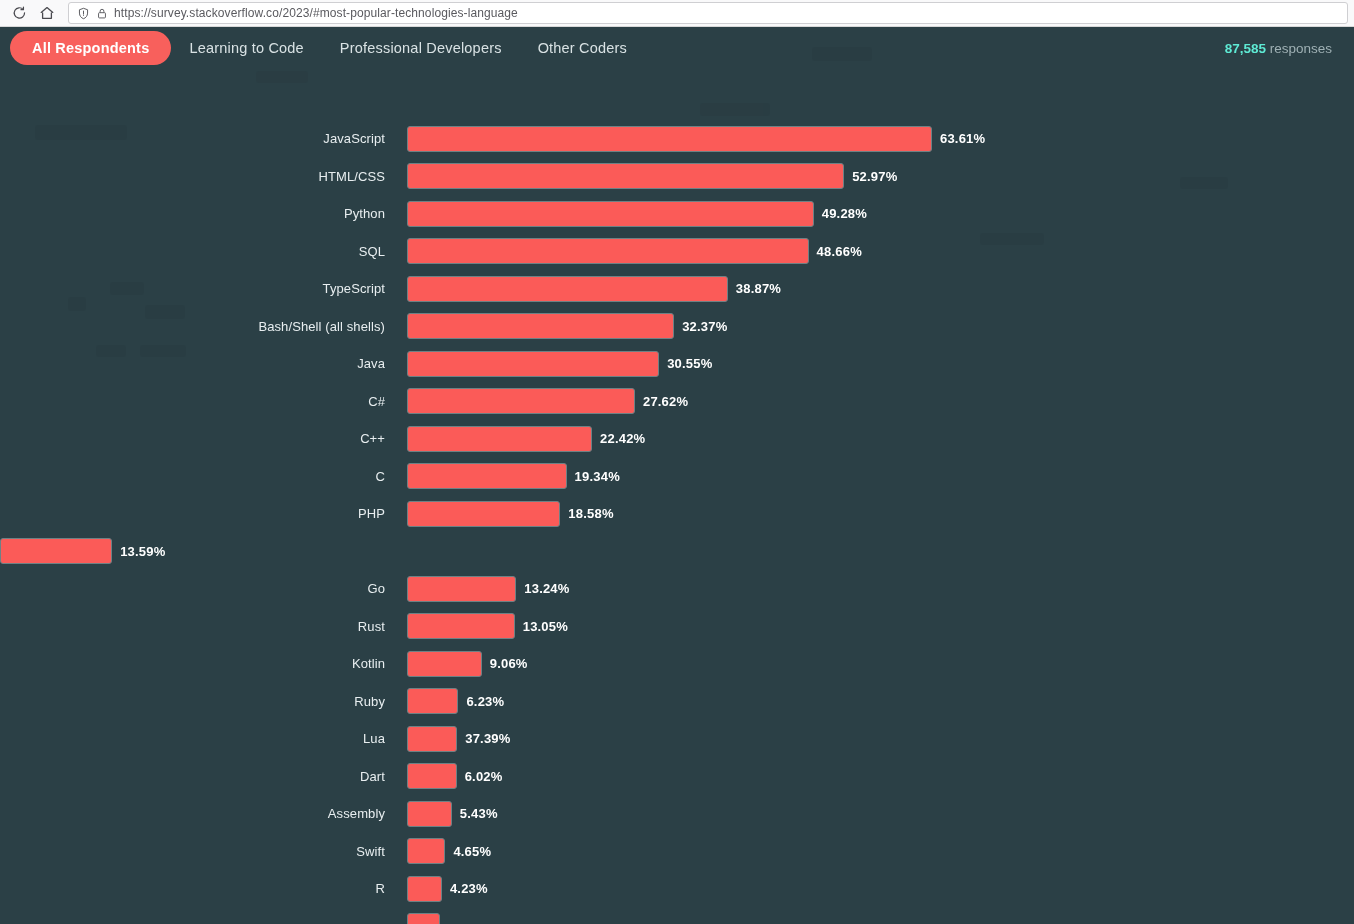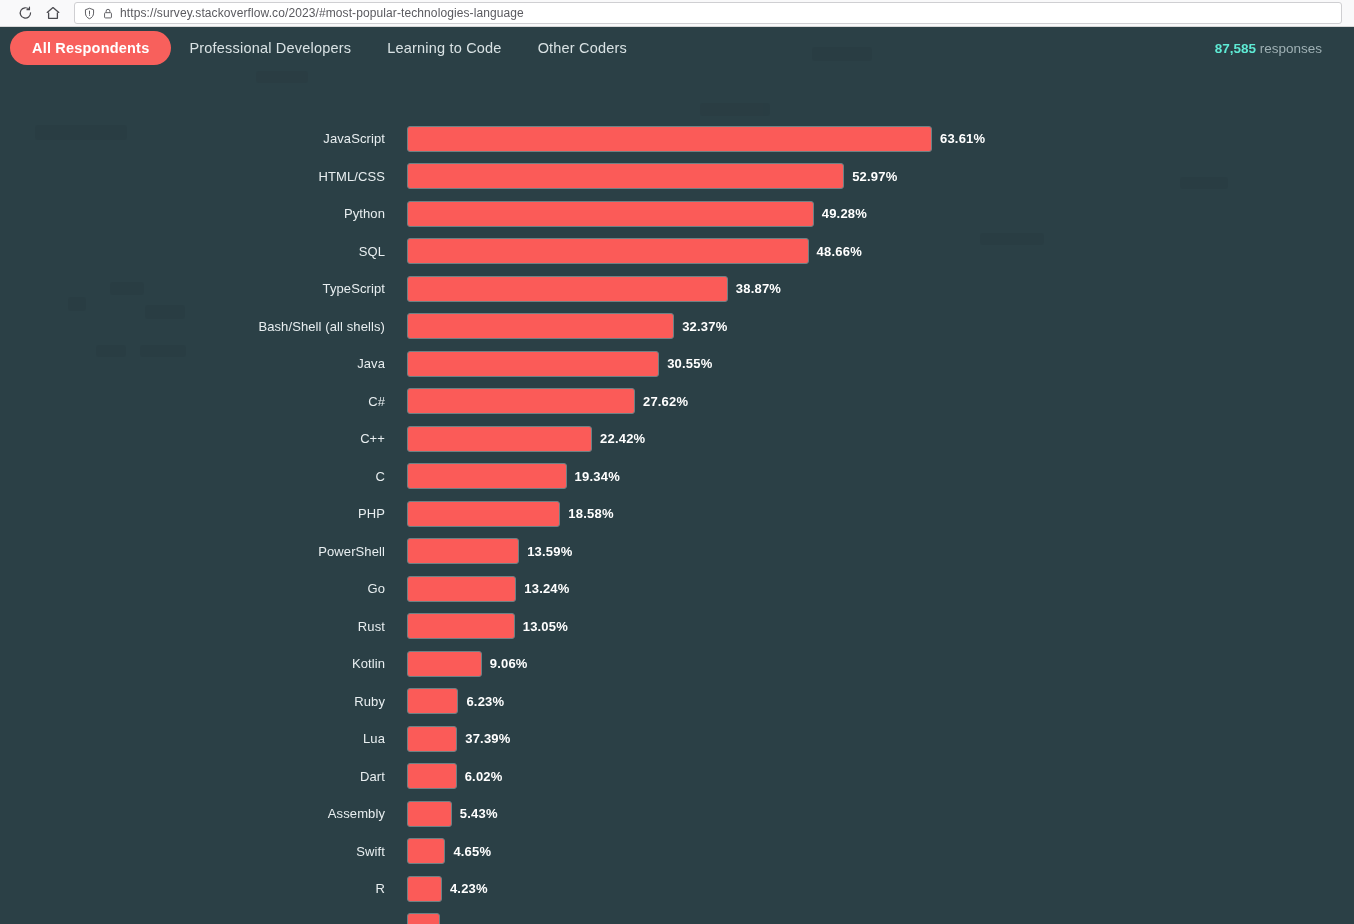--- a/index.html
+++ b/index.html
@@ -14,21 +14,21 @@
   }
 
   
   #browser-chrome {
     height: 27px;
     width: 1354px;
     background: #f9f9fa;
     border-bottom: 1px solid #d8d8d8;
     display: flex;
     align-items: center;
-    padding: 0 12px;
+    padding: 0 6px;
     gap: 2px;
   }
   .chrome-btn {
     width: 26px;
     height: 24px;
     display: flex;
     align-items: center;
     justify-content: center;
     border-radius: 3px;
     flex: 0 0 auto;
@@ -80,21 +80,21 @@
     background: #27393f;
     border-radius: 3px;
   }
 
   
   #tabs-bar {
     position: relative;
     height: 42px;
     display: flex;
     align-items: center;
-    padding: 0 32px 0 10px;
+    padding: 0 22px 0 10px;
     z-index: 2;
   }
   #tab-list { display: flex; align-items: center; gap: 0px; }
 
   .tab {
     font-size: 14.5px;
     color: #d9e2e4;
     padding: 9px 18px;
     border-radius: 999px;
     white-space: nowrap;
@@ -209,22 +209,22 @@
     <span style="left:68px;  top:270px; width:18px;  height:14px;"></span>
     <span style="left:96px;  top:318px; width:30px;  height:12px;"></span>
     <span style="left:140px; top:318px; width:46px;  height:12px;"></span>
     <span style="left:980px; top:206px; width:64px;  height:12px;"></span>
     <span style="left:1180px;top:150px; width:48px;  height:12px;"></span>
   </div>
 
   <div id="tabs-bar">
     <div id="tab-list">
       <div class="tab active">All Respondents</div>
+      <div class="tab">Learning to Code</div>
       <div class="tab">Professional Developers</div>
-      <div class="tab">Learning to Code</div>
       <div class="tab">Other Coders</div>
     </div>
 
     <div id="responses">
       <span class="count">87,585</span>
       <span>responses</span>
     </div>
   </div>
 
   <div id="chart">
@@ -299,21 +299,20 @@
         </div>
       </div>
       <div class="bar-row">
         <div class="bar-label">PHP</div>
         <div class="bar-track">
           <div class="bar" style="width: 153.349px; background: rgb(251, 91, 88); border-color: rgb(110, 129, 133);"></div>
           <div class="bar-value">18.58%</div>
         </div>
       </div>
       <div class="bar-row">
-        <div class="bar-label">PowerShell</div>
         <div class="bar-track">
           <div class="bar" style="width: 112.164px; background: rgb(251, 91, 88); border-color: rgb(110, 129, 133);"></div>
           <div class="bar-value">13.59%</div>
         </div>
       </div>
       <div class="bar-row">
         <div class="bar-label">Go</div>
         <div class="bar-track">
           <div class="bar" style="width: 109.275px; background: rgb(251, 91, 88); border-color: rgb(110, 129, 133);"></div>
           <div class="bar-value">13.24%</div>

